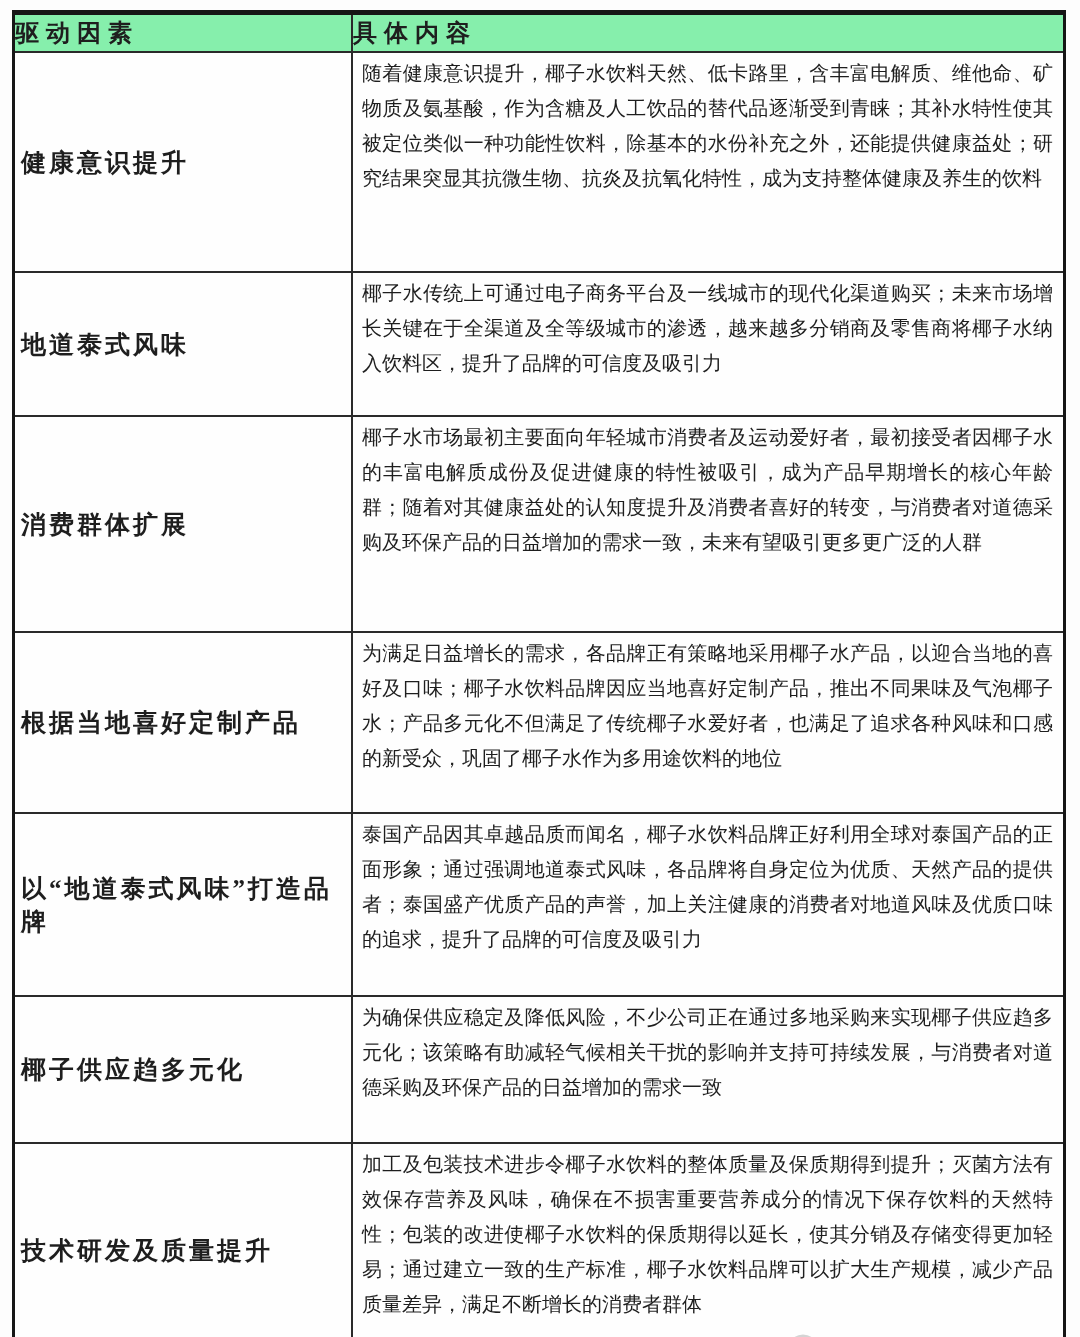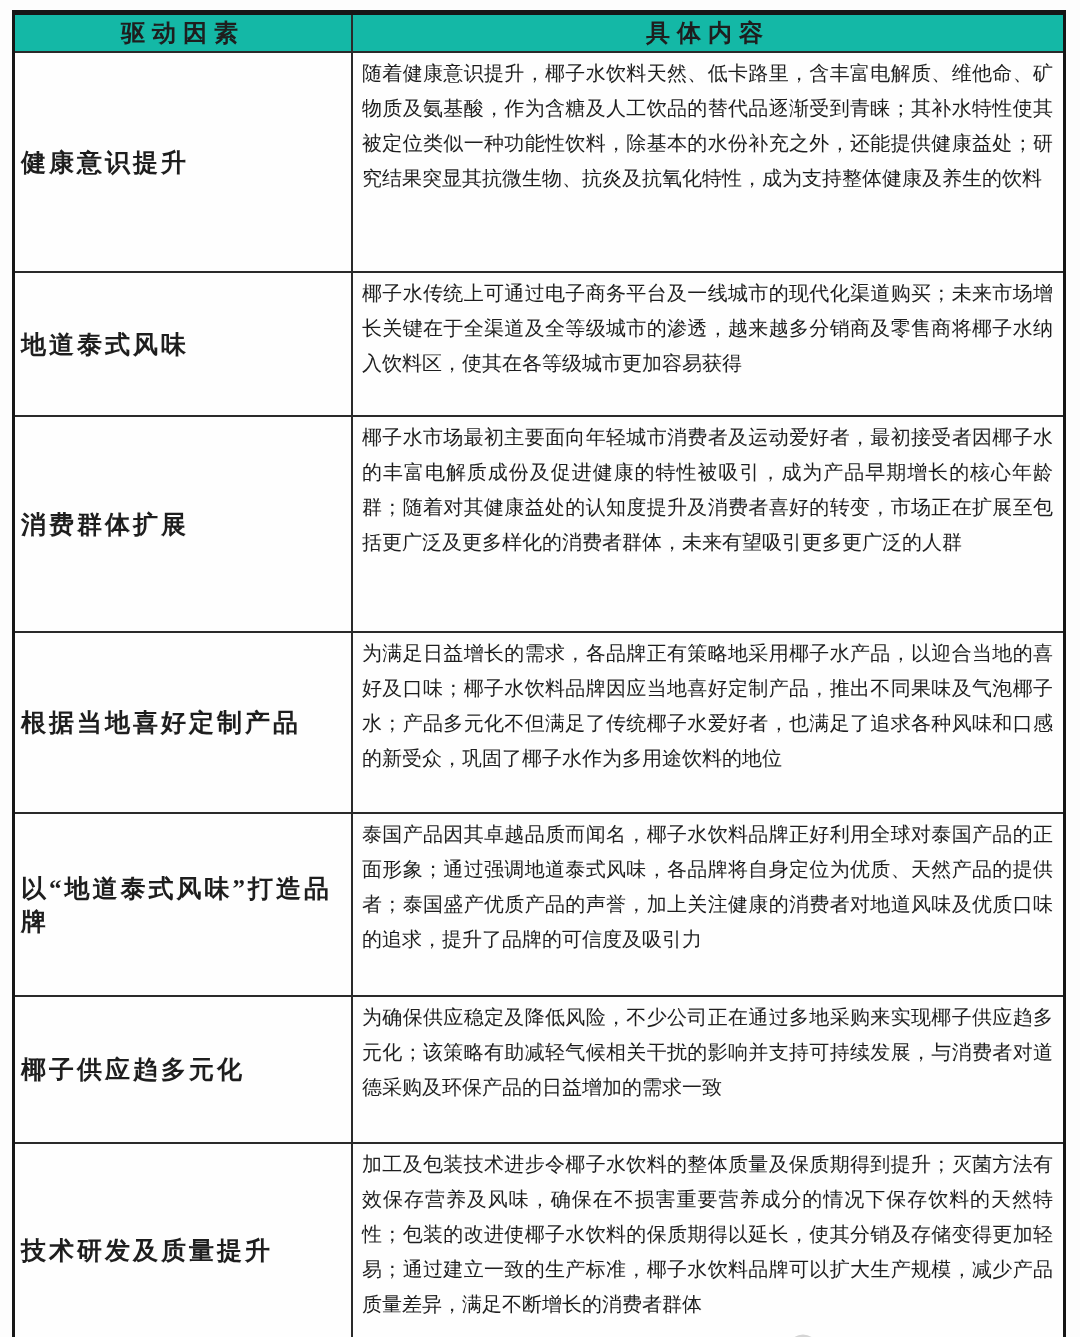--- a/index.html
+++ b/index.html
@@ -28,25 +28,25 @@
     border-top-width: 5px;
     border-bottom-width: 6px;
   }
   th, td {
     border: 2px solid #2a2a2a;
     color: #1e1e1e;
     vertical-align: middle;
   }
   th.col-factor { width: 336px; }
   thead th {
-    background: #14b8a6;
+    background: #86efac;
     height: 32px;
     font-size: 24px;
     font-weight: bold;
-    text-align: center;
+    text-align: left;
     letter-spacing: 7px;
     padding: 2px 0;
   }
   td.factor {
     text-align: left;
     font-weight: bold;
     font-size: 25px;
     letter-spacing: 3px;
     padding: 0 6px;
   }
@@ -98,25 +98,25 @@
         <th class="col-content">具体内容</th>
       </tr>
     </thead>
     <tbody>
       <tr>
         <td class="factor">健康意识提升</td>
         <td class="content">随着健康意识提升，椰子水饮料天然、低卡路里，含丰富电解质、维他命、矿物质及氨基酸，作为含糖及人工饮品的替代品逐渐受到青睐；其补水特性使其被定位类似一种功能性饮料，除基本的水份补充之外，还能提供健康益处；研究结果突显其抗微生物、抗炎及抗氧化特性，成为支持整体健康及养生的饮料</td>
       </tr>
       <tr>
         <td class="factor">地道泰式风味</td>
-        <td class="content">椰子水传统上可通过电子商务平台及一线城市的现代化渠道购买；未来市场增长关键在于全渠道及全等级城市的渗透，越来越多分销商及零售商将椰子水纳入饮料区，使其在各等级城市更加容易获得</td>
+        <td class="content">椰子水传统上可通过电子商务平台及一线城市的现代化渠道购买；未来市场增长关键在于全渠道及全等级城市的渗透，越来越多分销商及零售商将椰子水纳入饮料区，提升了品牌的可信度及吸引力</td>
       </tr>
       <tr>
         <td class="factor">消费群体扩展</td>
-        <td class="content">椰子水市场最初主要面向年轻城市消费者及运动爱好者，最初接受者因椰子水的丰富电解质成份及促进健康的特性被吸引，成为产品早期增长的核心年龄群；随着对其健康益处的认知度提升及消费者喜好的转变，市场正在扩展至包括更广泛及更多样化的消费者群体，未来有望吸引更多更广泛的人群</td>
+        <td class="content">椰子水市场最初主要面向年轻城市消费者及运动爱好者，最初接受者因椰子水的丰富电解质成份及促进健康的特性被吸引，成为产品早期增长的核心年龄群；随着对其健康益处的认知度提升及消费者喜好的转变，与消费者对道德采购及环保产品的日益增加的需求一致，未来有望吸引更多更广泛的人群</td>
       </tr>
       <tr>
         <td class="factor">根据当地喜好定制产品</td>
         <td class="content">为满足日益增长的需求，各品牌正有策略地采用椰子水产品，以迎合当地的喜好及口味；椰子水饮料品牌因应当地喜好定制产品，推出不同果味及气泡椰子水；产品多元化不但满足了传统椰子水爱好者，也满足了追求各种风味和口感的新受众，巩固了椰子水作为多用途饮料的地位</td>
       </tr>
       <tr>
         <td class="factor">以“地道泰式风味”打造品牌</td>
         <td class="content">泰国产品因其卓越品质而闻名，椰子水饮料品牌正好利用全球对泰国产品的正面形象；通过强调地道泰式风味，各品牌将自身定位为优质、天然产品的提供者；泰国盛产优质产品的声誉，加上关注健康的消费者对地道风味及优质口味的追求，提升了品牌的可信度及吸引力</td>
       </tr>
       <tr>

